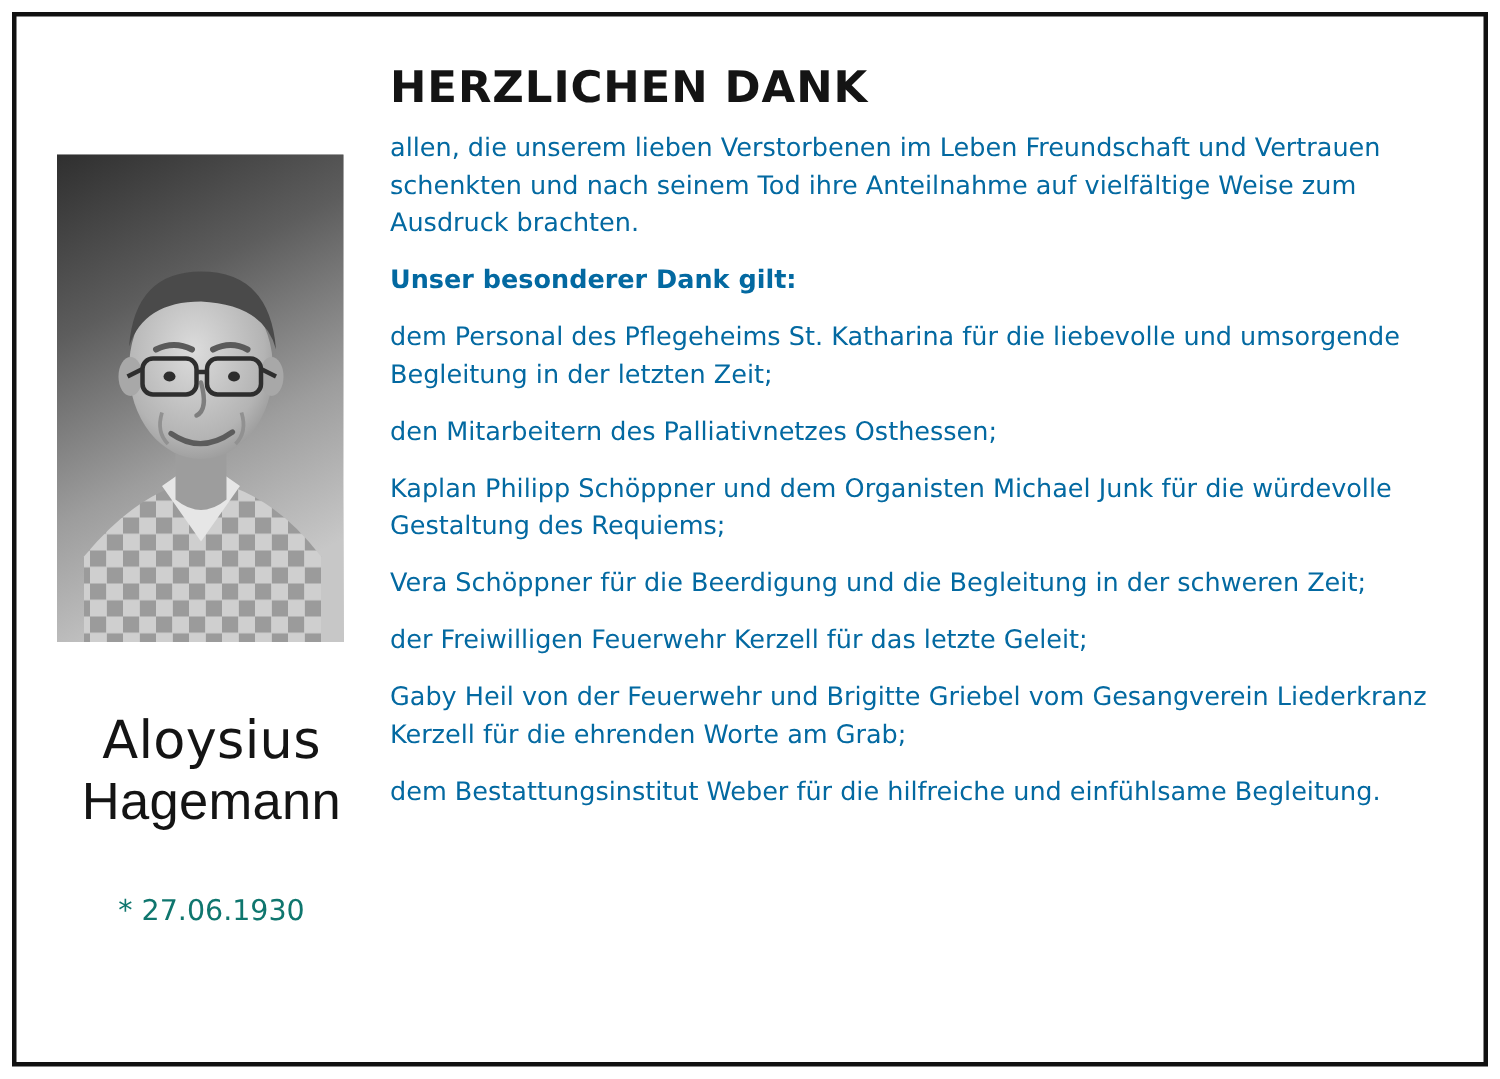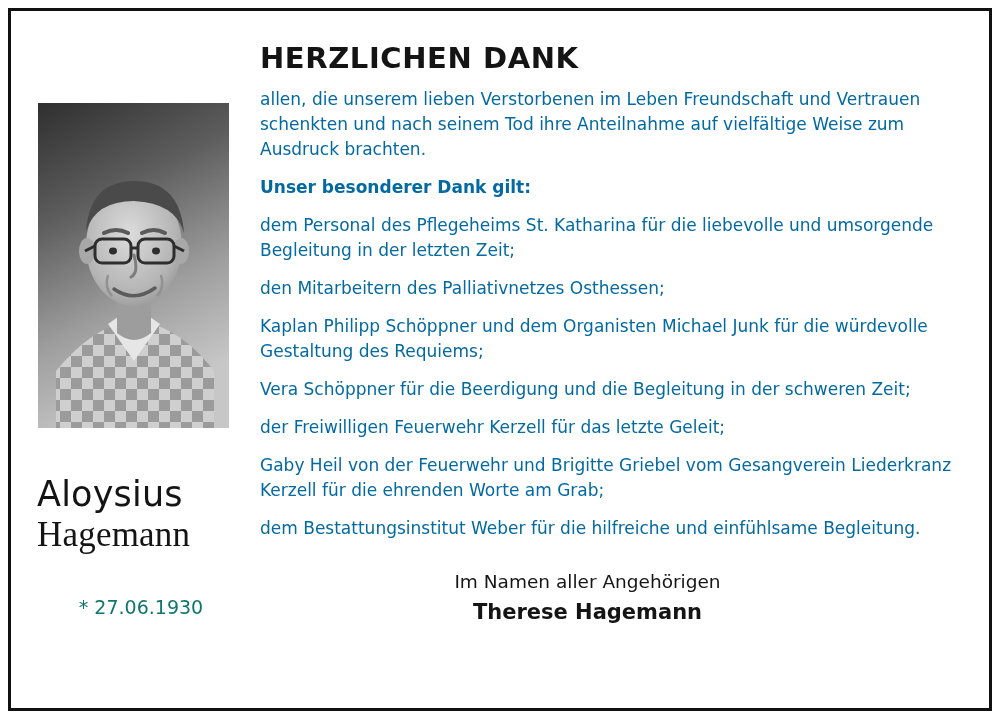--- a/index.html
+++ b/index.html
@@ -50,37 +50,38 @@
     width: 191px;
     height: 325px;
     background: linear-gradient(170deg, #3c3c3c 0%, #6e6e6e 20%, #9a9a9a 45%, #c8c8c8 70%, #8d8d8d 100%);
     overflow: hidden;
   }
   .portrait svg {
     display: block;
   }
   .name-block {
     position: absolute;
-    left: 12px;
+    left: 0px;
     top: 450px;
     width: 232px;
+    text-align: center;
     line-height: 1.1;
   }
   .name-first {
     font-size: 35px;
     letter-spacing: 0.2px;
     color: #141414;
     font-family: "DejaVu Sans", sans-serif;
     font-weight: 400;
   }
   .name-last {
     font-size: 35px;
     letter-spacing: 0.2px;
     color: #141414;
-    font-family: Liberation Serif, serif;
+    font-family: Liberation Sans, sans-serif;
     font-weight: 400;
     margin-top: 2px;
   }
   .dates {
     position: absolute;
     left: 0px;
     top: 568px;
     width: 232px;
     text-align: center;
     font-size: 19px;
@@ -229,23 +230,19 @@
         <p class="par bold">Unser besonderer Dank gilt:</p>
 
         <p class="par">dem Personal des Pflegeheims St. Katharina für die liebevolle und umsorgende Begleitung in der letzten Zeit;</p>
         <p class="par">den Mitarbeitern des Palliativnetzes Osthessen;</p>
         <p class="par">Kaplan Philipp Schöppner und dem Organisten Michael Junk für die würdevolle Gestaltung des Requiems;</p>
         <p class="par">Vera Schöppner für die Beerdigung und die Begleitung in der schweren Zeit;</p>
         <p class="par">der Freiwilligen Feuerwehr Kerzell für das letzte Geleit;</p>
         <p class="par">Gaby Heil von der Feuerwehr und Brigitte Griebel vom Gesangverein Liederkranz Kerzell für die ehrenden Worte am Grab;</p>
         <p class="par tight">dem Bestattungsinstitut Weber für die hilfreiche und einfühlsame Begleitung.</p>
 
-        <div class="signature">
-          <div class="sig-line1">Im Namen aller Angehörigen</div>
-          <div class="sig-line2">Therese Hagemann</div>
-        </div>
 
 
       </div>
 
     </div>
   </div>
 </div>
 
 </body></html>

